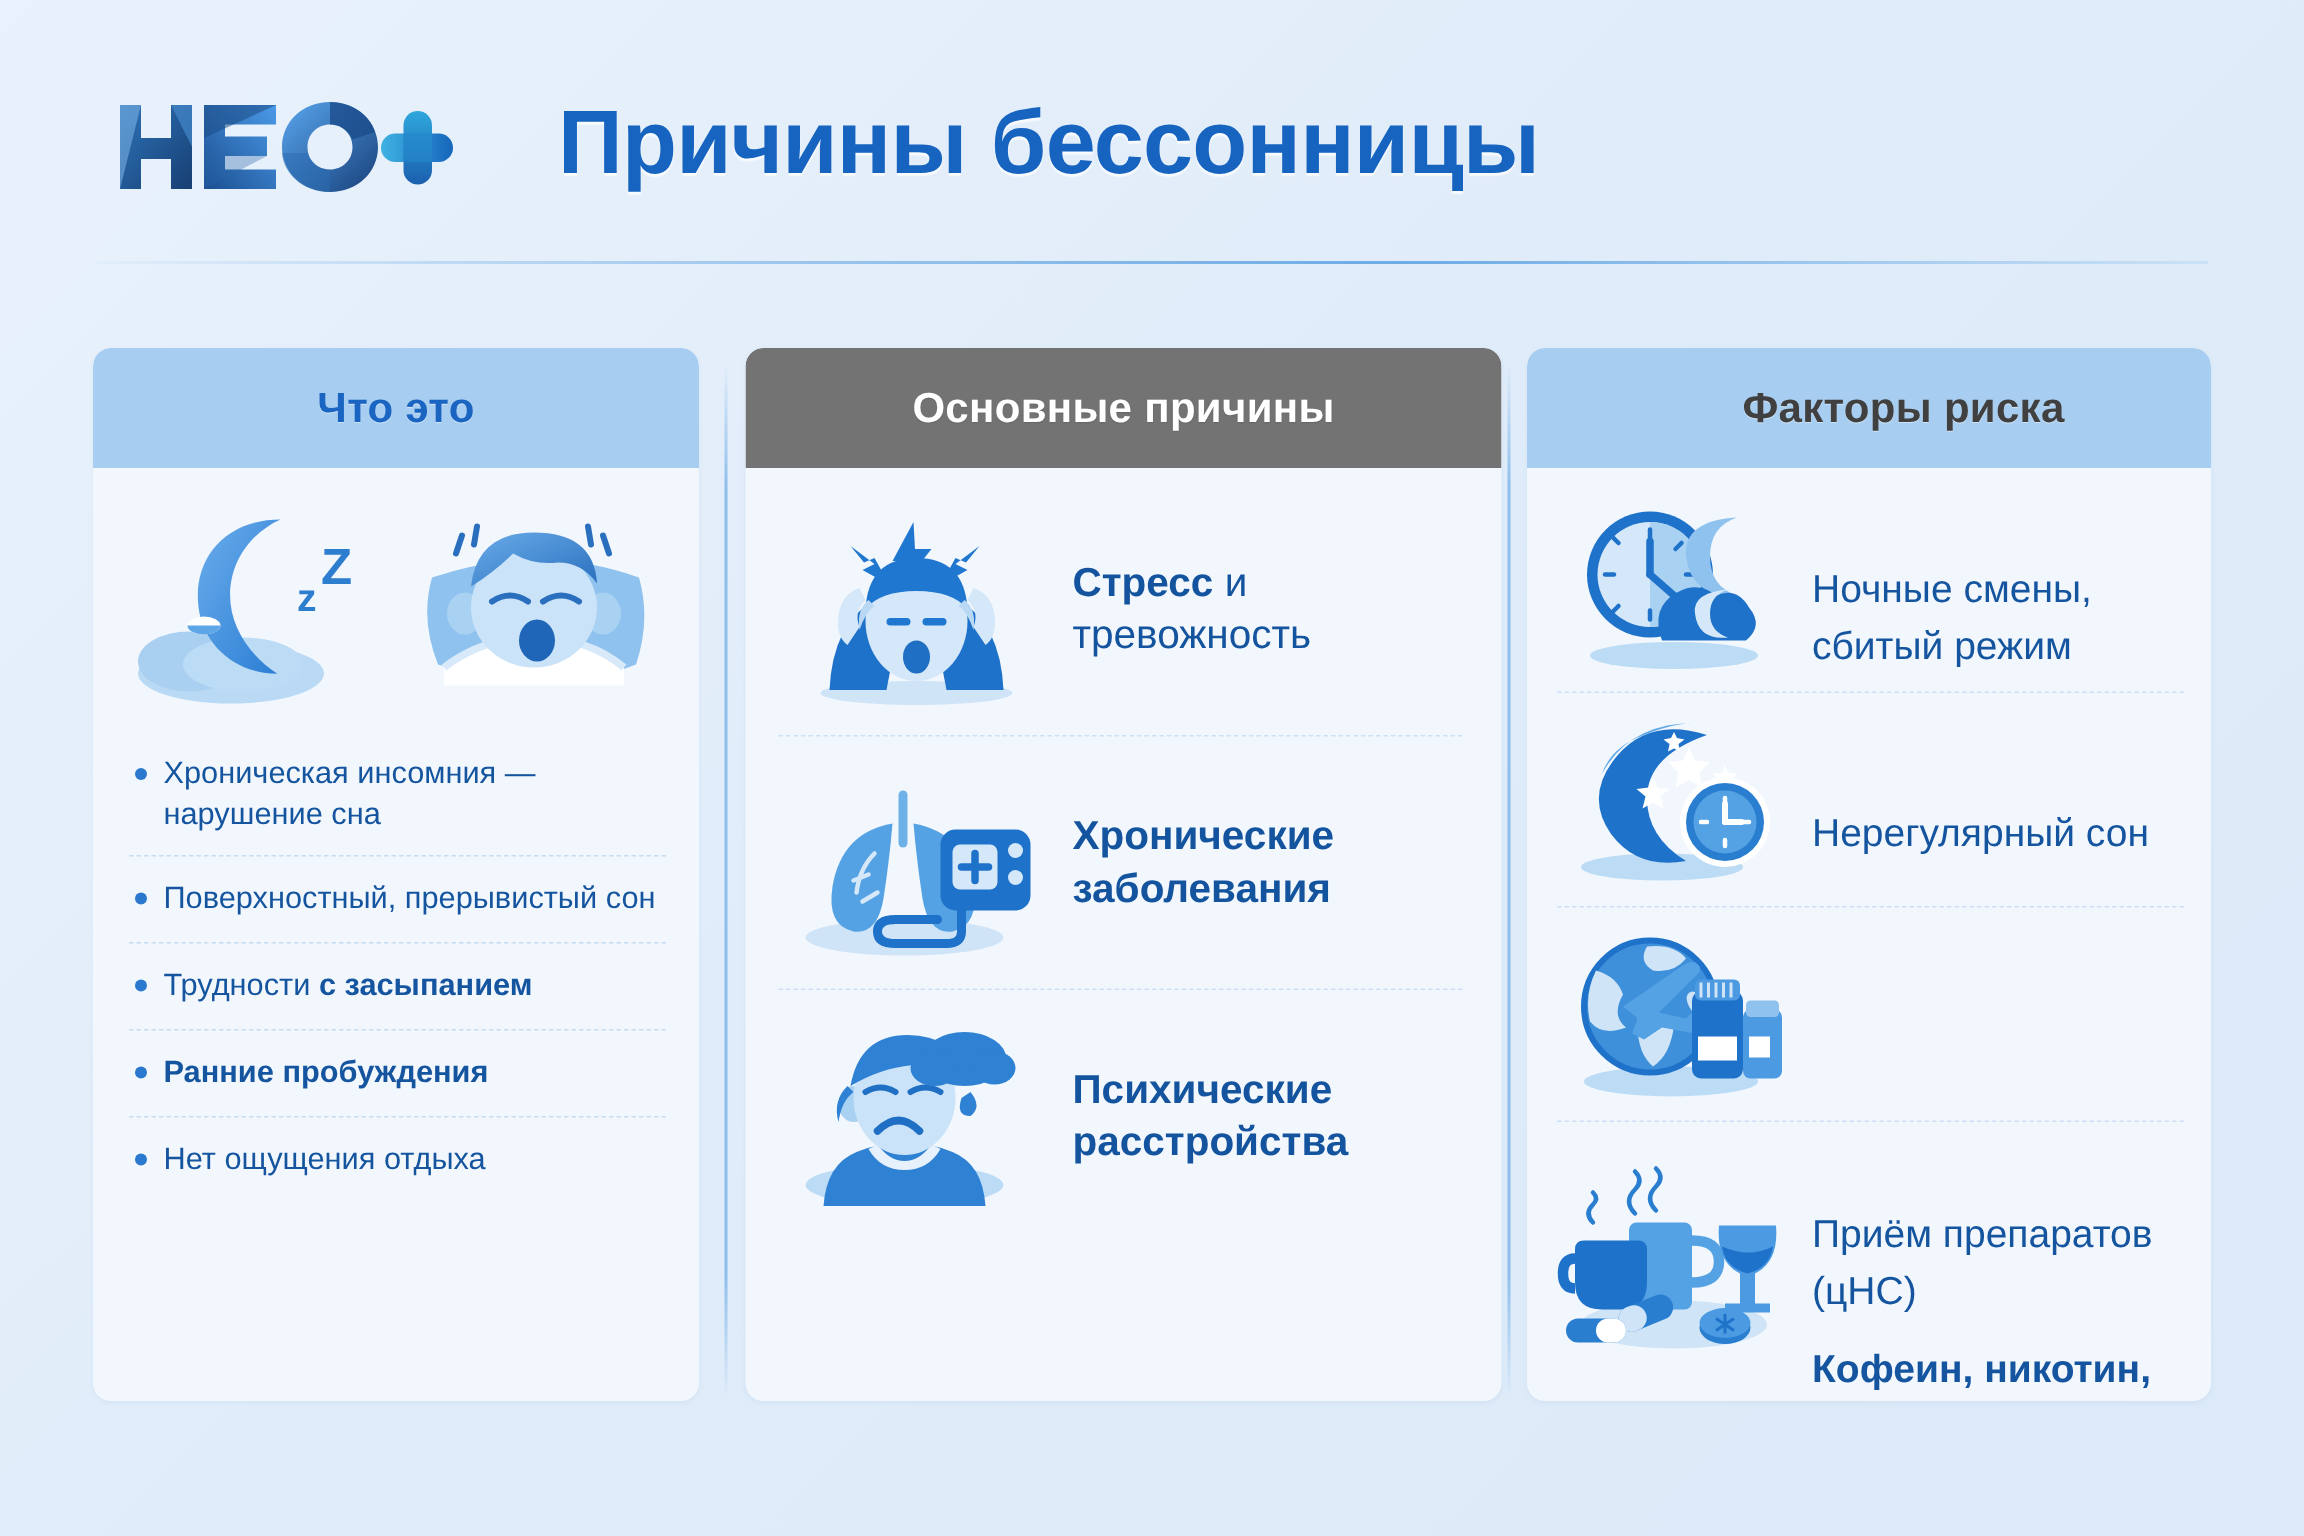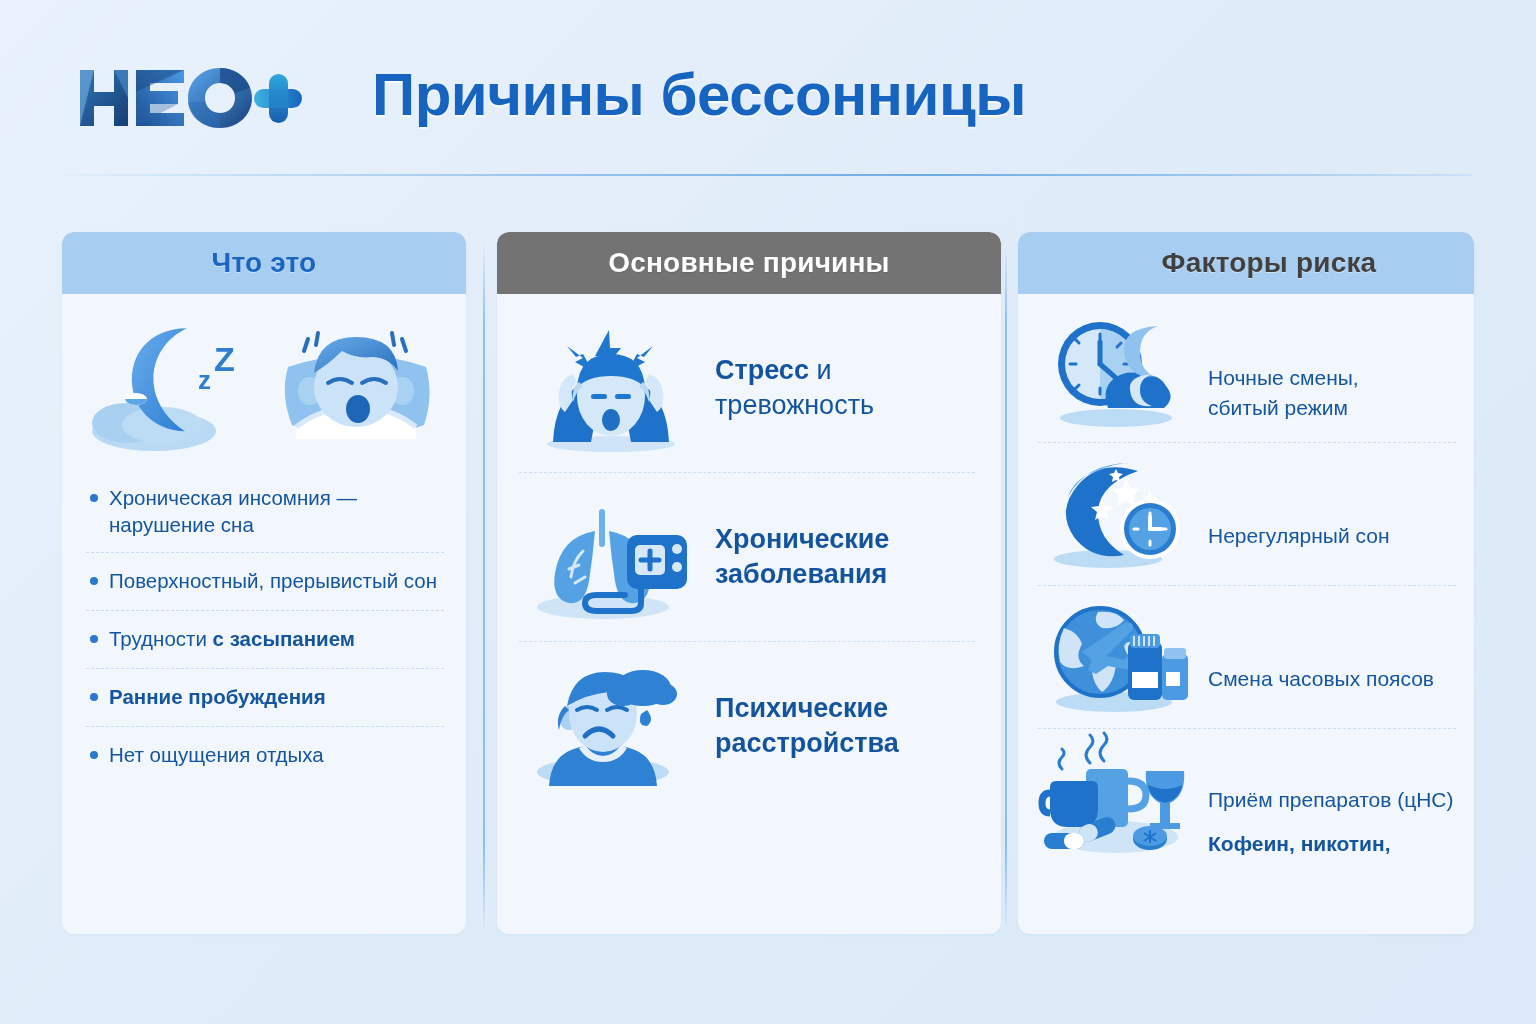--- a/index.html
+++ b/index.html
@@ -80,21 +80,21 @@
     background: #f2f7fd;
     border-radius: 12px;
     box-shadow: 0 1px 3px rgba(120,160,200,0.10);
     overflow: hidden;
   }
   .panel.col1 { left: 62px;   width: 404px; height: 702px; }
   .panel.col2 { left: 497px;  width: 504px; height: 702px; }
   .panel.col3 { left: 1018px; width: 456px; height: 702px; }
 
   .panel-head {
-    height: 62px;
+    height: 80px;
     display: flex;
     align-items: center;
     justify-content: center;
     border-radius: 12px 12px 0 0;
   }
   .panel-head-title {
     font-size: 28px;
     font-weight: bold;
     letter-spacing: 0.2px;
   }
@@ -168,21 +168,21 @@
   .risk-row {
     display: flex;
     align-items: center;
     gap: 14px;
     padding: 12px 0 12px 4px;
     border-bottom: 1px dashed #cbe0f4;
     min-height: 140px;
   }
   .risk-row:last-child { border-bottom: none; }
   .risk-art { flex: 0 0 auto; width: 152px; height: 118px; }
-  .risk-text { font-size: 21px; color: #15559f; line-height: 1.45; margin-top: 44px; }
+  .risk-text { font-size: 26px; color: #15559f; line-height: 1.45; margin-top: 44px; }
   .risk-text .l2 { margin-top: 14px; }
   .risk-text b { font-weight: bold; }
 
   svg { display: block; overflow: visible; }
 </style>
 </head>
 <body>
 
 <div class="header">
 
@@ -478,23 +478,20 @@
                   <path d="M102 38 v10"></path>
                   <path d="M107 38 v10"></path>
                   <path d="M112 38 v10"></path>
               </g>
               <rect x="90" y="74" width="26" height="16" fill="#ffffff"></rect>
               <rect x="120" y="56" width="26" height="46" rx="5" fill="#4b9ae2"></rect>
               <rect x="122" y="50" width="22" height="11" rx="3" fill="#8fc2ee"></rect>
               <rect x="124" y="74" width="14" height="14" fill="#ffffff"></rect>
             </svg>
           </div>
-          <div class="risk-text">
-            <div>Смена часовых поясов</div>
-          </div>
         </div>
 
         <div class="risk-row">
           <div class="risk-art">
             <svg width="152" height="118" viewBox="0 0 152 118">
               <ellipse cx="74" cy="96" rx="62" ry="16" fill="#cfe4f7"></ellipse>
               <path d="M20 28 q-6 -6 0 -12 q4 -4 0 -8" stroke="#2a7ed0" stroke-width="3" fill="none" stroke-linecap="round"></path>
               <path d="M48 22 q-8 -8 0 -16 q6 -6 0 -12" stroke="#2a7ed0" stroke-width="3" fill="none" stroke-linecap="round"></path>
               <path d="M62 20 q-8 -8 0 -16 q6 -6 0 -12" stroke="#2a7ed0" stroke-width="3" fill="none" stroke-linecap="round"></path>
               <rect x="44" y="28" width="42" height="58" rx="5" fill="#54a2e4"></rect>

